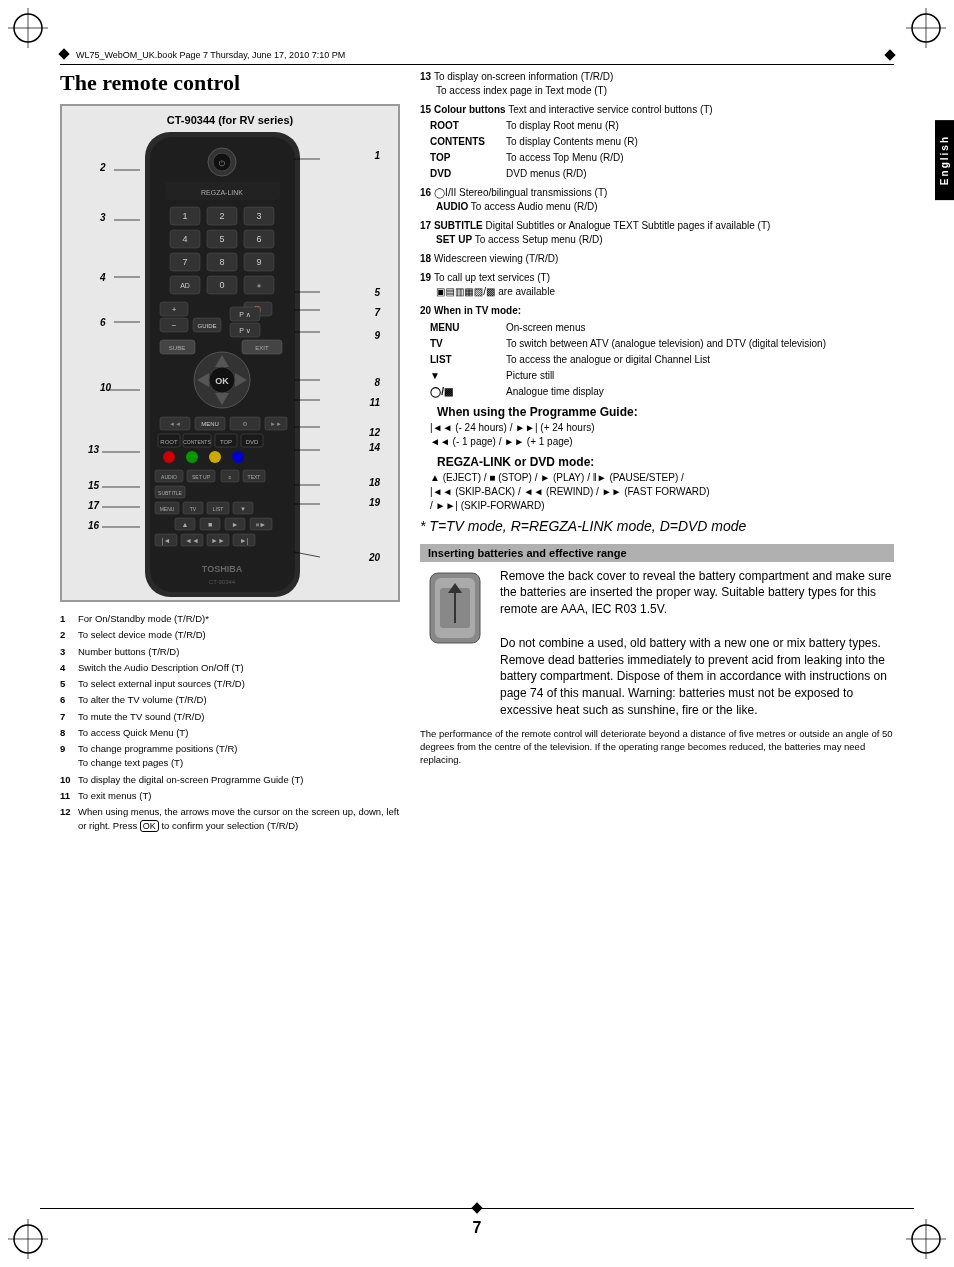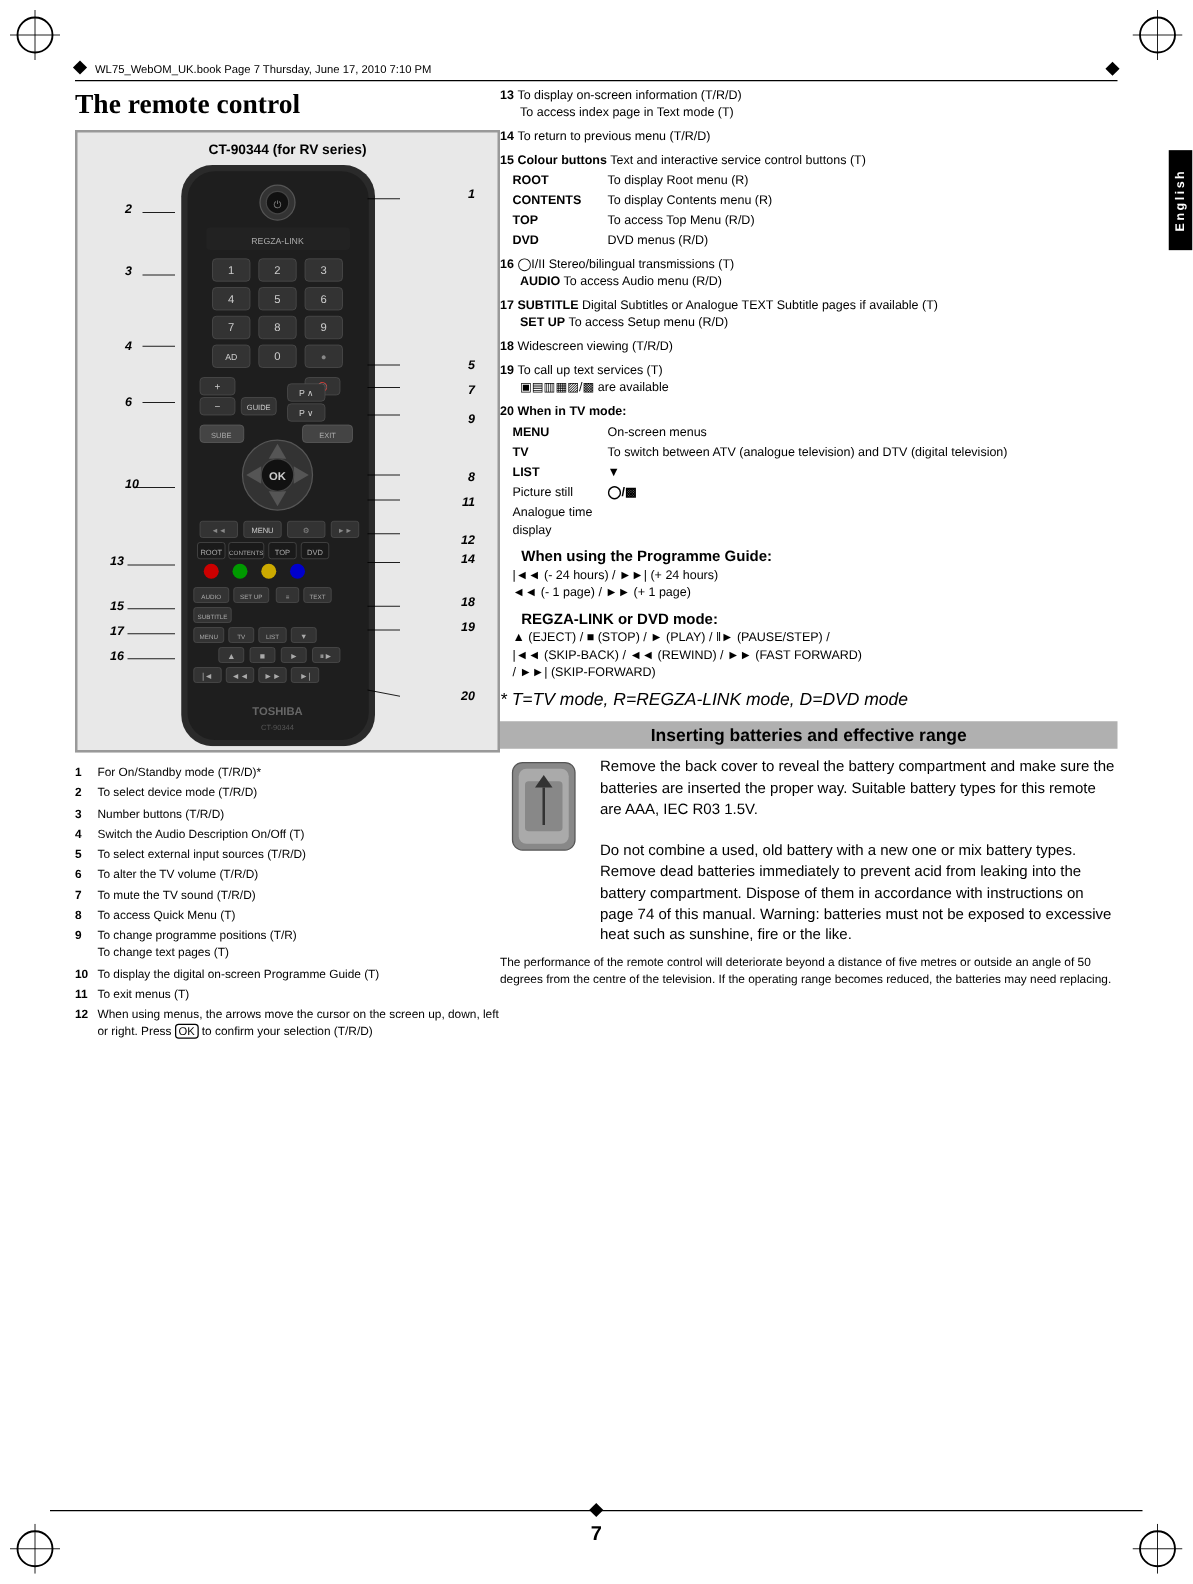--- a/index.html
+++ b/index.html
@@ -72,20 +72,21 @@
       writing-mode: vertical-rl;
       text-orientation: mixed;
       transform: rotate(180deg);
       padding: 15px 4px;
       letter-spacing: 2px;
     }
 
     
     .main-content {
       display: flex;
+      gap: 20px;
       margin: 5px 40px 0 40px;
     }
 
     
     .left-col {
       width: 340px;
       flex-shrink: 0;
     }
 
     
@@ -155,24 +156,23 @@
       font-weight: bold;
     }
     .right-item .bold { font-weight: bold; }
 
     
     .section-box {
       background: #b0b0b0;
       color: #000;
       padding: 3px 8px;
       font-weight: bold;
-      font-size: 14px;
+      font-size: 11px;
       margin: 10px 0 6px 0;
       border-radius: 0;
-      text-align: center;
     }
 
     
     .battery-section {
       display: flex;
       gap: 10px;
       align-items: flex-start;
       margin-top: 6px;
     }
     .battery-img {
@@ -522,23 +522,20 @@
       </div>
     </div>
 
     <div class="right-col">
 
       <div class="right-item">
         <span class="num">13 </span>To display on-screen information (T/R/D)<br>
         <span style="padding-left:16px;display:inline-block;">To access index page in Text mode (T)</span>
       </div>
       <div class="right-item">
-        <span class="num">14 </span>To return to previous menu (T/R/D)
-      </div>
-      <div class="right-item">
         <span class="num">15 </span><span class="bold">Colour buttons</span> Text and interactive service control buttons (T)<br>
         <div class="table-indent" style="margin-top:2px;">
           <span class="key">ROOT</span>
             <span>To display Root menu (R)</span>
           <span class="key">CONTENTS</span>
             <span>To display Contents menu (R)</span>
           <span class="key">TOP</span>
             <span>To access Top Menu (R/D)</span>
           <span class="key">DVD</span>
             <span>DVD menus (R/D)</span>
@@ -560,20 +557,21 @@
         <span style="padding-left:16px;display:inline-block;">▣▤▥▦▨/▩ are available</span>
       </div>
       <div class="right-item">
         <span class="num bold">20 When in TV mode:</span><br>
         <div class="table-indent" style="margin-top:3px;">
           <span class="key">MENU</span>
             <span>On-screen menus</span>
           <span class="key">TV</span>
             <span>To switch between ATV (analogue television) and DTV (digital television)</span>
           <span class="key">LIST</span>
+            <span>To access the analogue or digital Channel List</span>
           <span class="key">▼</span>
             <span>Picture still</span>
           <span class="key">◯/▩</span>
             <span>Analogue time display</span>
         </div>
       </div>
 
       <div class="right-item regza-section">
         <span class="regza-title">When using the Programme Guide:</span><br>
         <span style="padding-left:10px;display:inline-block;">|◄◄ (- 24 hours) / ►►| (+ 24 hours)</span><br>

